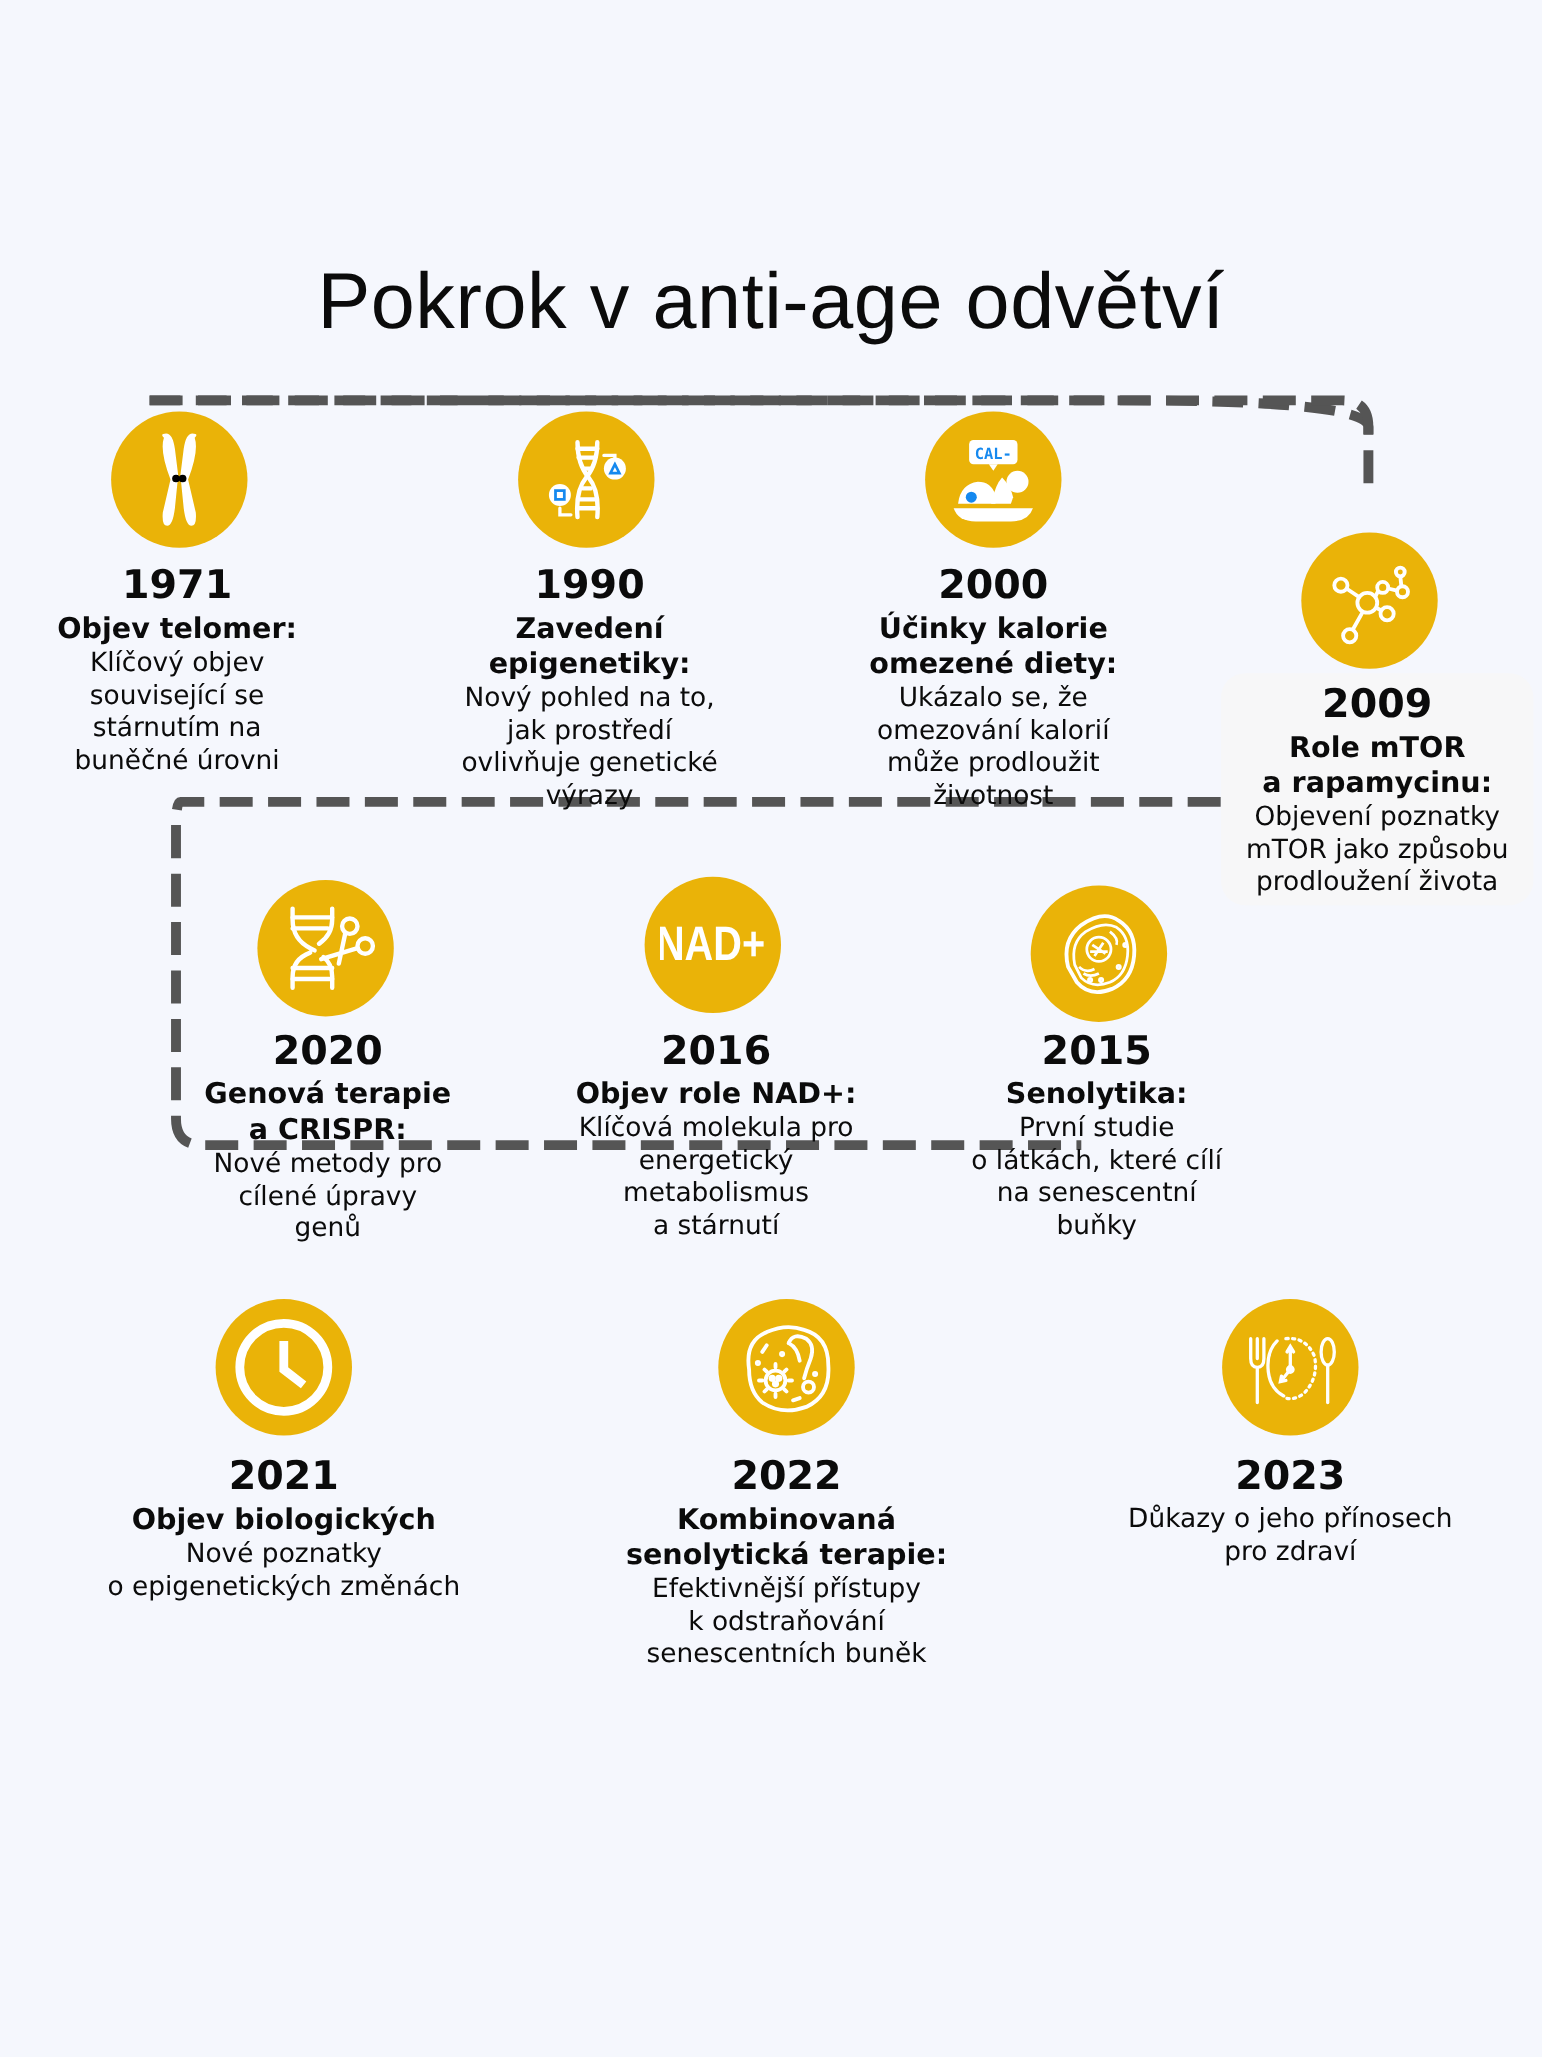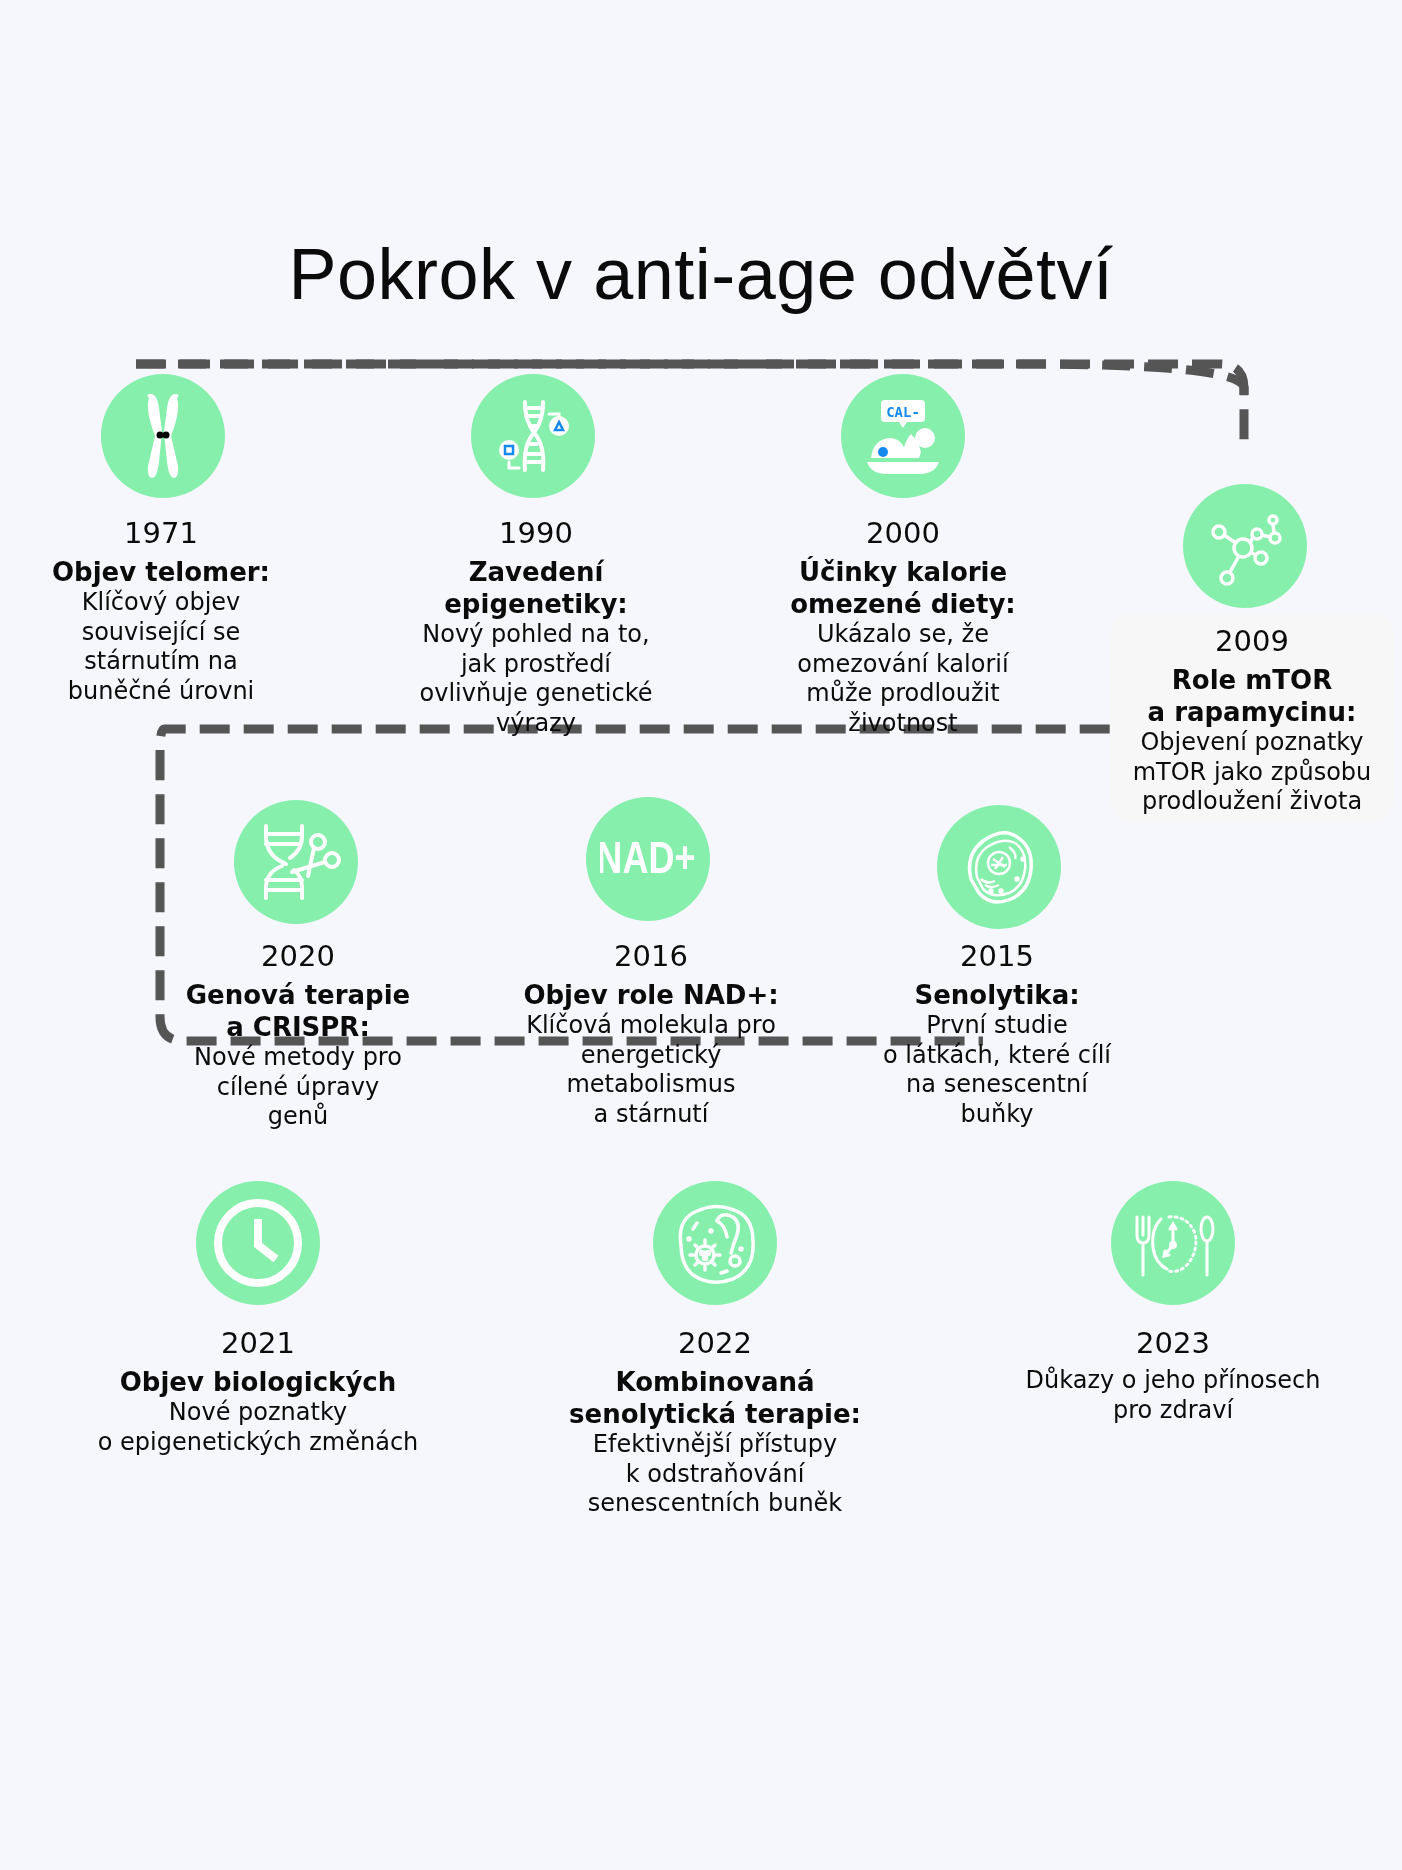--- a/index.html
+++ b/index.html
@@ -6,25 +6,25 @@
   body {
     width:1402px; height:1870px; background:#f5f7fd; position:relative; overflow:hidden;
     font-family:"DejaVu Sans", sans-serif; color:#0b0b0b;
   }
   .title {
     position:absolute; top:238px; left:0; width:1402px; text-align:center;
     font-family:"Liberation Sans", sans-serif; font-size:72px; font-weight:400; letter-spacing:0.5px;
     line-height:1;
   }
   svg.path { position:absolute; left:0; top:0; }
-  .node { position:absolute; width:124px; height:124px; border-radius:50%; background:#86efac;
+  .node { position:absolute; width:124px; height:124px; border-radius:50%; background:#eab308;
           display:flex; align-items:center; justify-content:center; }
   .node svg { width:96px; height:96px; }
   .card { position:absolute; text-align:center; }
-  .year { font-family:"DejaVu Sans", sans-serif; font-weight:400; font-size:29px; line-height:46px; }
+  .year { font-family:"DejaVu Sans", sans-serif; font-weight:700; font-size:36px; line-height:46px; }
   .head { font-family:"DejaVu Sans", sans-serif; font-weight:700; font-size:26px; line-height:32px; }
   .desc { font-family:"DejaVu Sans", sans-serif; font-weight:400; font-size:24px; line-height:29.5px; }
   .card.panel { background:#f7f7f8; border-radius:22px; padding:6px 4px; }
   .line { display:block; white-space:nowrap; }
 </style>
 </head>
 <body>
 
 <div class="title">Pokrok v anti-age odvětví</div>
 

